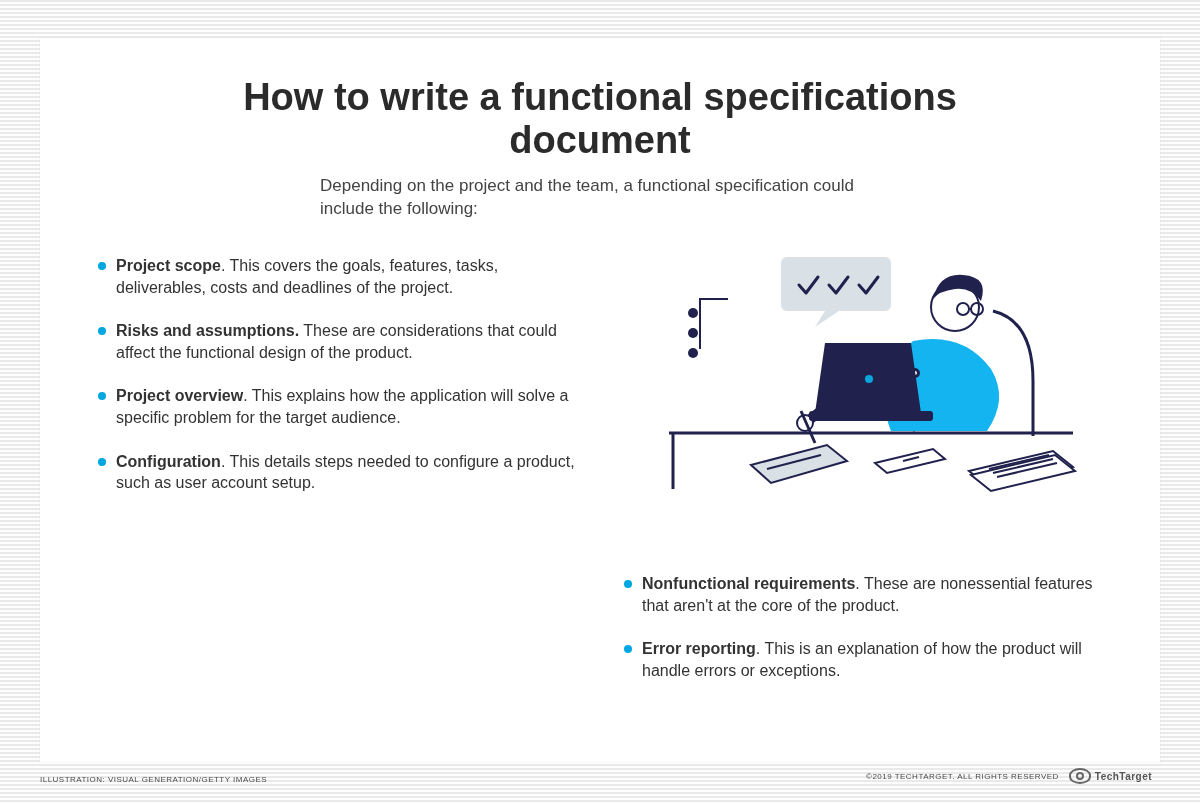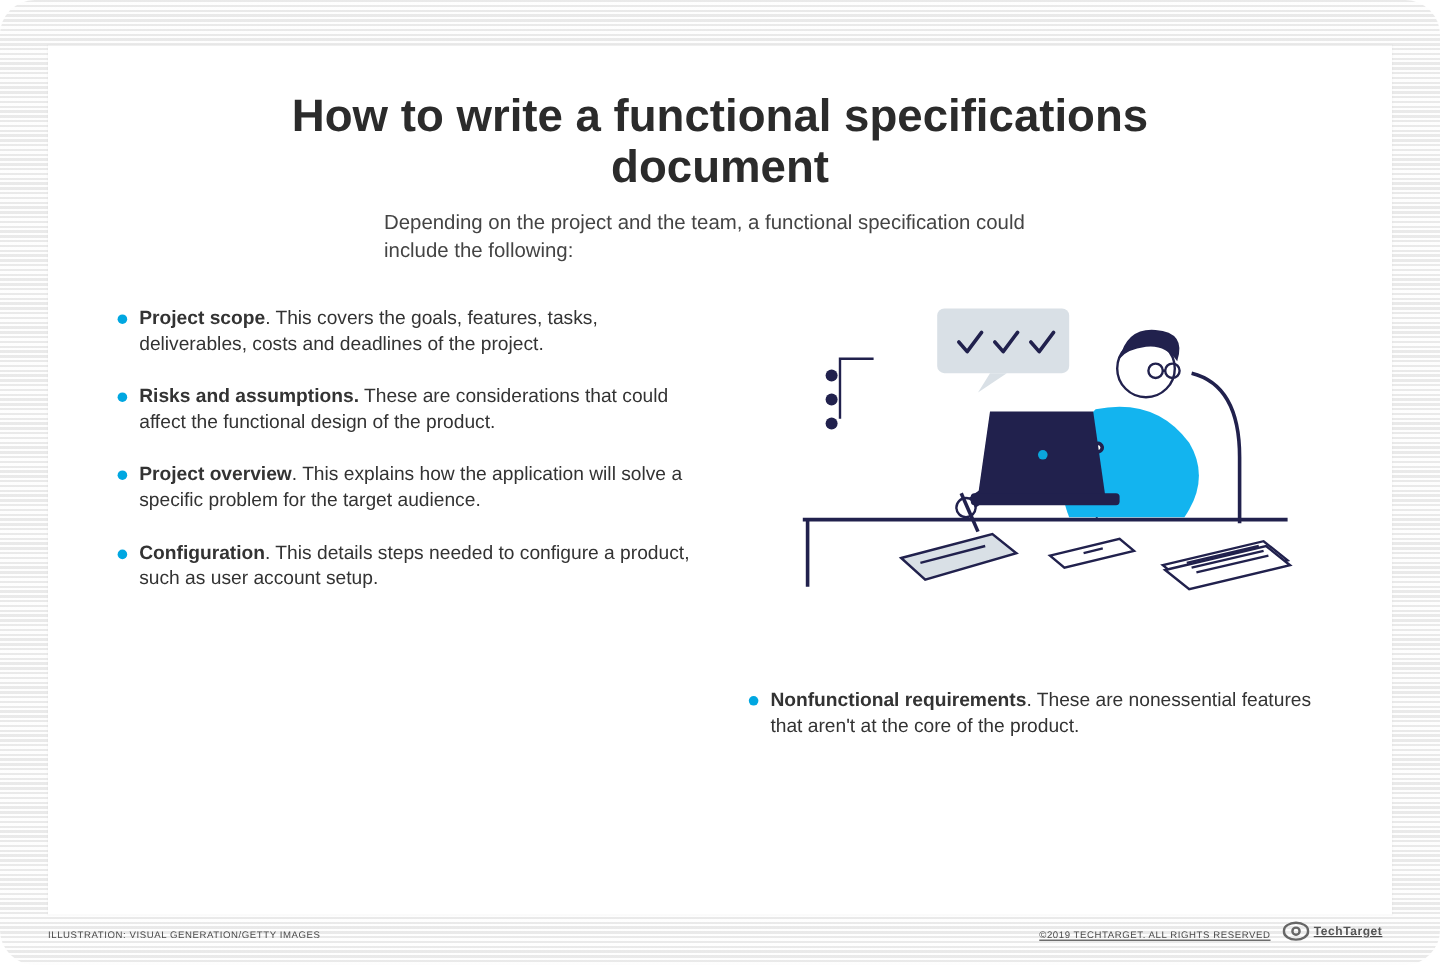--- a/index.html
+++ b/index.html
@@ -18,21 +18,20 @@
     background-color: #f1f1f1;
     background-image: repeating-linear-gradient(
       0deg,
       rgba(255,255,255,0.9) 0,
       rgba(255,255,255,0.9) 2px,
       rgba(0,0,0,0.03) 2px,
       rgba(0,0,0,0.03) 4px
     );
     position: relative;
     box-sizing: border-box;
-    border-radius: 29px;
   }
 
   .card {
     position: absolute;
     left: 40px;
     top: 38px;
     right: 40px;
     bottom: 42px;
     background: #ffffff;
     box-shadow: 0 0 0 1px rgba(0,0,0,0.02);
@@ -123,23 +122,22 @@
     color: #4a4a4a;
   }
   .credit-right {
     position: absolute;
     right: 48px;
     bottom: 20px;
     font-size: 8px;
     letter-spacing: .06em;
     color: #4a4a4a;
     display: flex;
-    align-items: flex-end;
+    align-items: center;
     gap: 10px;
-    text-decoration: underline;
   }
   .tt-logo {
     display: inline-flex;
     align-items: center;
     gap: 4px;
   }
   .tt-eye {
     width: 18px; height: 12px;
     border: 2px solid #666;
     border-radius: 12px / 8px;
@@ -241,20 +239,21 @@
               <path d="M2 32 L86 12 L106 28 L22 48 Z" fill="#ffffff" stroke="#21214d" stroke-width="2"></path>
               <line x1="20" y1="26" x2="80" y2="12" stroke="#21214d" stroke-width="2"></line>
               <line x1="24" y1="30" x2="84" y2="16" stroke="#21214d" stroke-width="2"></line>
               <line x1="28" y1="34" x2="88" y2="20" stroke="#21214d" stroke-width="2"></line>
             </g>
           </svg>
         </div>
 
         <ul class="spec">
           <li><span class="term">Nonfunctional requirements</span><span>. These are nonessential features that aren't at the core of the product.</span></li>
+          <li><span class="term">Error reporting</span><span>. This is an explanation of how the product will handle errors or exceptions.</span></li>
         </ul>
       </div>
     </div>
   </div>
 
   <div class="credit-left">ILLUSTRATION: VISUAL GENERATION/GETTY IMAGES</div>
   <div class="credit-right">
     <span>©2019 TECHTARGET. ALL RIGHTS RESERVED</span>
     <span class="tt-logo">
       <span class="tt-eye"></span>

